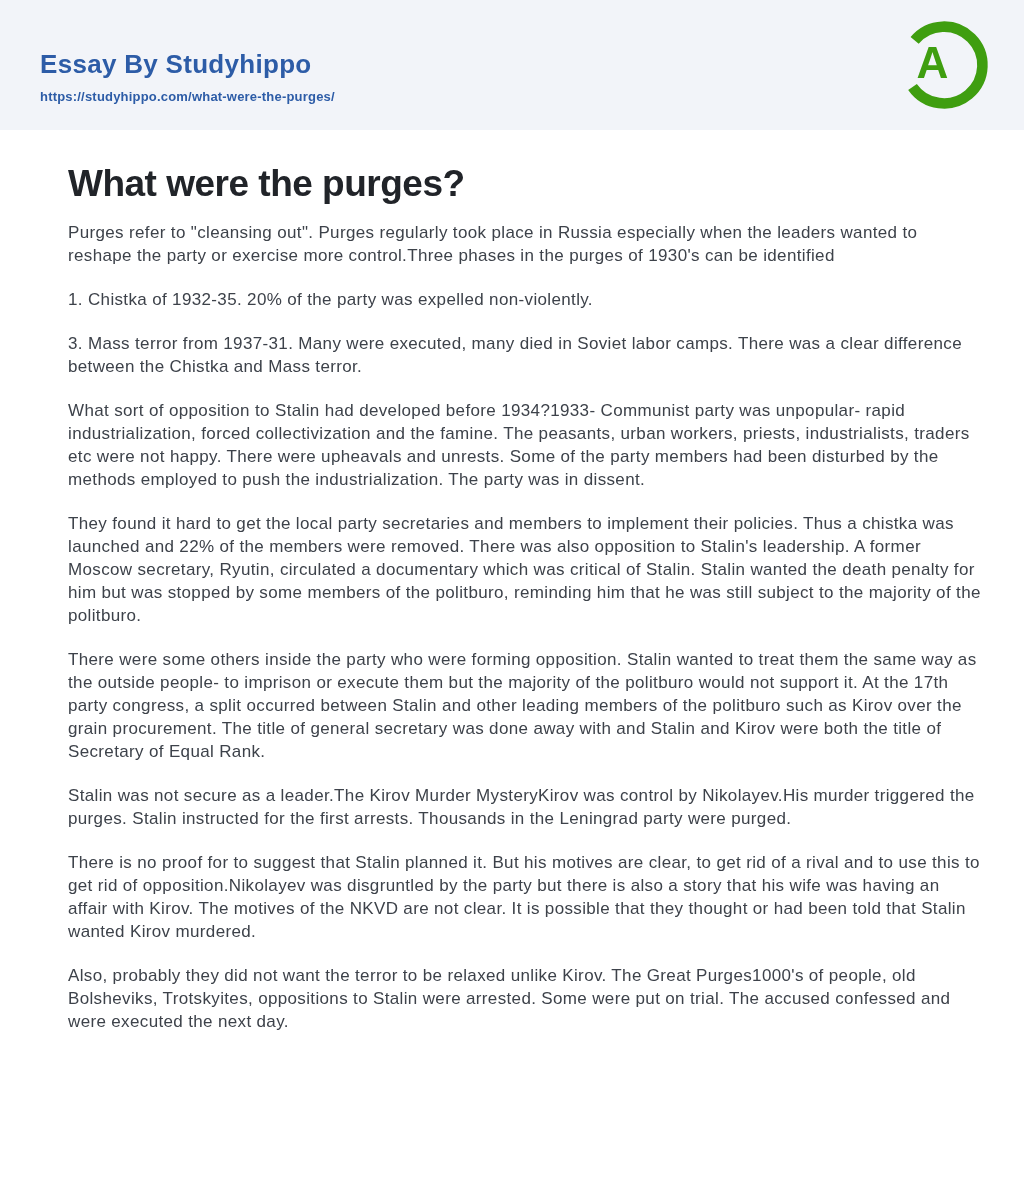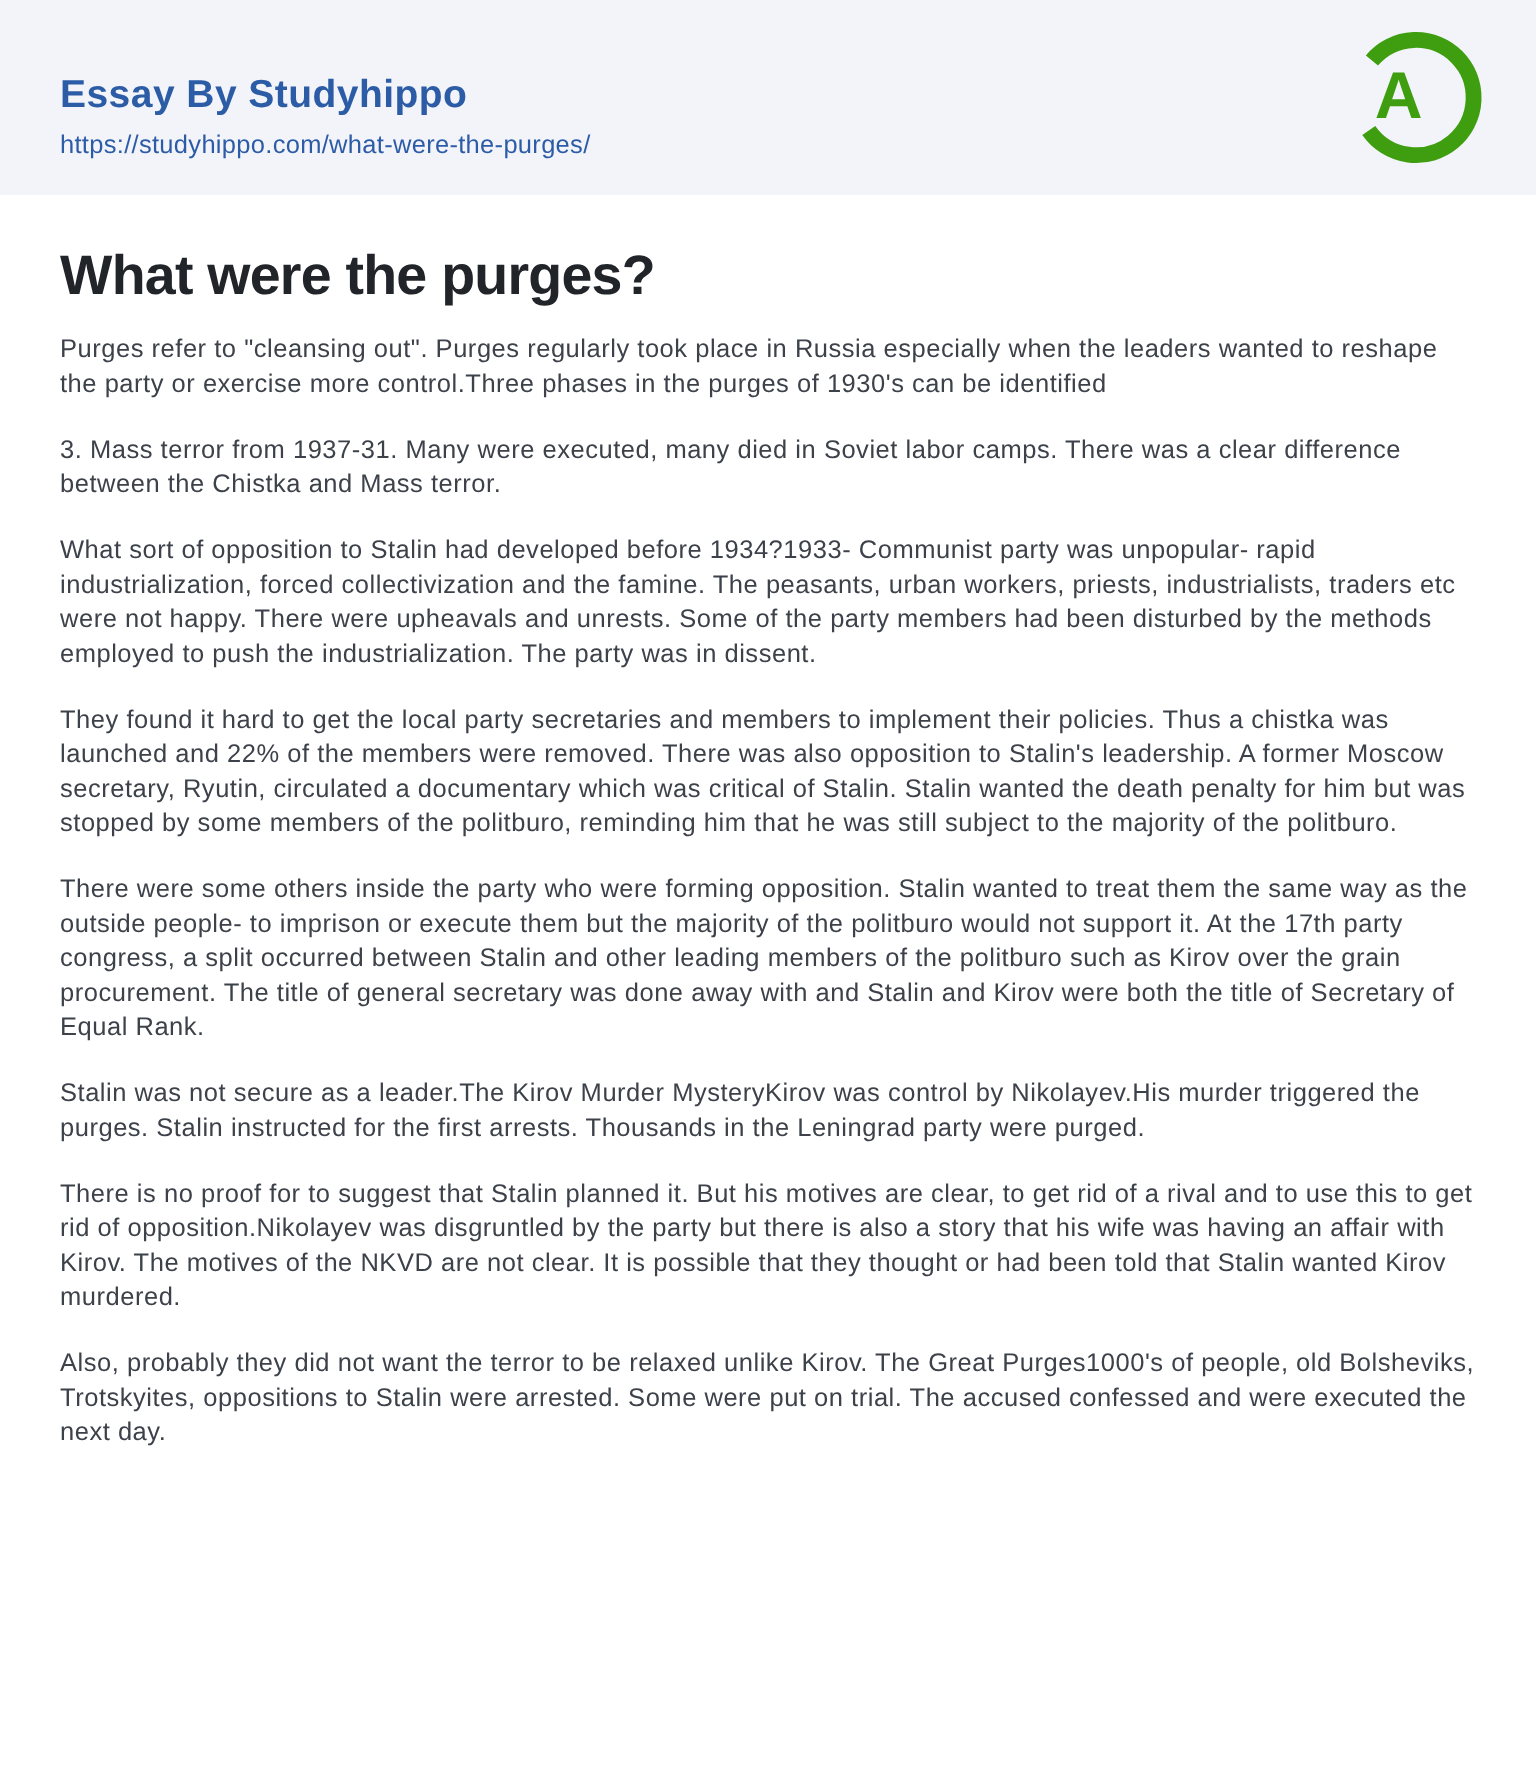--- a/index.html
+++ b/index.html
@@ -24,26 +24,27 @@
   }
   .header-text{display:flex;flex-direction:column;justify-content:center;gap:13px;}
   .site-title{
     color:var(--brand-blue,#2d5ca7);
     font-size:26px;font-weight:bold;letter-spacing:0.3px;
     line-height:1;
     margin-top:24px;
   }
   .essay-url{
     color:var(--brand-blue,#2d5ca7);
-    font-size:17px;text-decoration:none;letter-spacing:0.2px;
+    font-size:13px;text-decoration:none;letter-spacing:0.2px;
     line-height:1;
+    font-weight:bold;
   }
   .logo-wrap{width:96px;height:96px;display:block;flex:0 0 auto;}
   .logo-wrap svg{display:block;width:96px;height:96px;}
-  .essay-main{padding:16px 40px 0 40px;}
+  .essay-main{padding:16px 40px 0 40px;margin-left:28px;}
   .essay-title{
     margin:16px 0 15px 0;
     font-size:37px;font-weight:bold;letter-spacing:-0.5px;
     color:var(--title-color,#212429);
     line-height:1.2;
   }
   .essay-body p.para{
     margin:0 0 21px 0;
     font-size:17px;line-height:23px;letter-spacing:0.35px;
     color:var(--body-color,#3d424a);
@@ -62,20 +63,21 @@
       <path d="M 17.2 72.9 A 40 40 0 1 0 19.4 24.3" fill="none" stroke="#3f9e10" stroke-width="11" stroke-linecap="butt"></path>
       <text x="38" y="64" text-anchor="middle" font-family="Liberation Sans, sans-serif" font-size="46" font-weight="bold" fill="#3f9e10">A</text>
     </svg>
   </a>
 </header>
 
 <main class="essay-main">
   <h1 class="essay-title">What were the purges?</h1>
   <div class="essay-body">
       <p class="para">Purges refer to "cleansing out". Purges regularly took place in Russia especially when the leaders wanted to reshape the party or exercise more control.Three phases in the purges of 1930's can be identified</p>
+      <p class="para">1. Chistka of 1932-35. 20% of the party was expelled non-violently.</p>
       <p class="para">3. Mass terror from 1937-31. Many were executed, many died in Soviet labor camps. There was a clear difference between the Chistka and Mass terror.</p>
       <p class="para">What sort of opposition to Stalin had developed before 1934?1933- Communist party was unpopular- rapid industrialization, forced collectivization and the famine. The peasants, urban workers, priests, industrialists, traders etc were not happy. There were upheavals and unrests. Some of the party members had been disturbed by the methods employed to push the industrialization. The party was in dissent.</p>
       <p class="para">They found it hard to get the local party secretaries and members to implement their policies. Thus a chistka was launched and 22% of the members were removed. There was also opposition to Stalin's leadership. A former Moscow secretary, Ryutin, circulated a documentary which was critical of Stalin. Stalin wanted the death penalty for him but was stopped by some members of the politburo, reminding him that he was still subject to the majority of the politburo.</p>
       <p class="para">There were some others inside the party who were forming opposition. Stalin wanted to treat them the same way as the outside people- to imprison or execute them but the majority of the politburo would not support it. At the 17th party congress, a split occurred between Stalin and other leading members of the politburo such as Kirov over the grain procurement. The title of general secretary was done away with and Stalin and Kirov were both the title of Secretary of Equal Rank.</p>
       <p class="para">Stalin was not secure as a leader.The Kirov Murder MysteryKirov was control by Nikolayev.His murder triggered the purges. Stalin instructed for the first arrests. Thousands in the Leningrad party were purged.</p>
       <p class="para">There is no proof for to suggest that Stalin planned it. But his motives are clear, to get rid of a rival and to use this to get rid of opposition.Nikolayev was disgruntled by the party but there is also a story that his wife was having an affair with Kirov. The motives of the NKVD are not clear. It is possible that they thought or had been told that Stalin wanted Kirov murdered.</p>
       <p class="para">Also, probably they did not want the terror to be relaxed unlike Kirov. The Great Purges1000's of people, old Bolsheviks, Trotskyites, oppositions to Stalin were arrested. Some were put on trial. The accused confessed and were executed the next day.</p>
     </div>
 </main>
 

